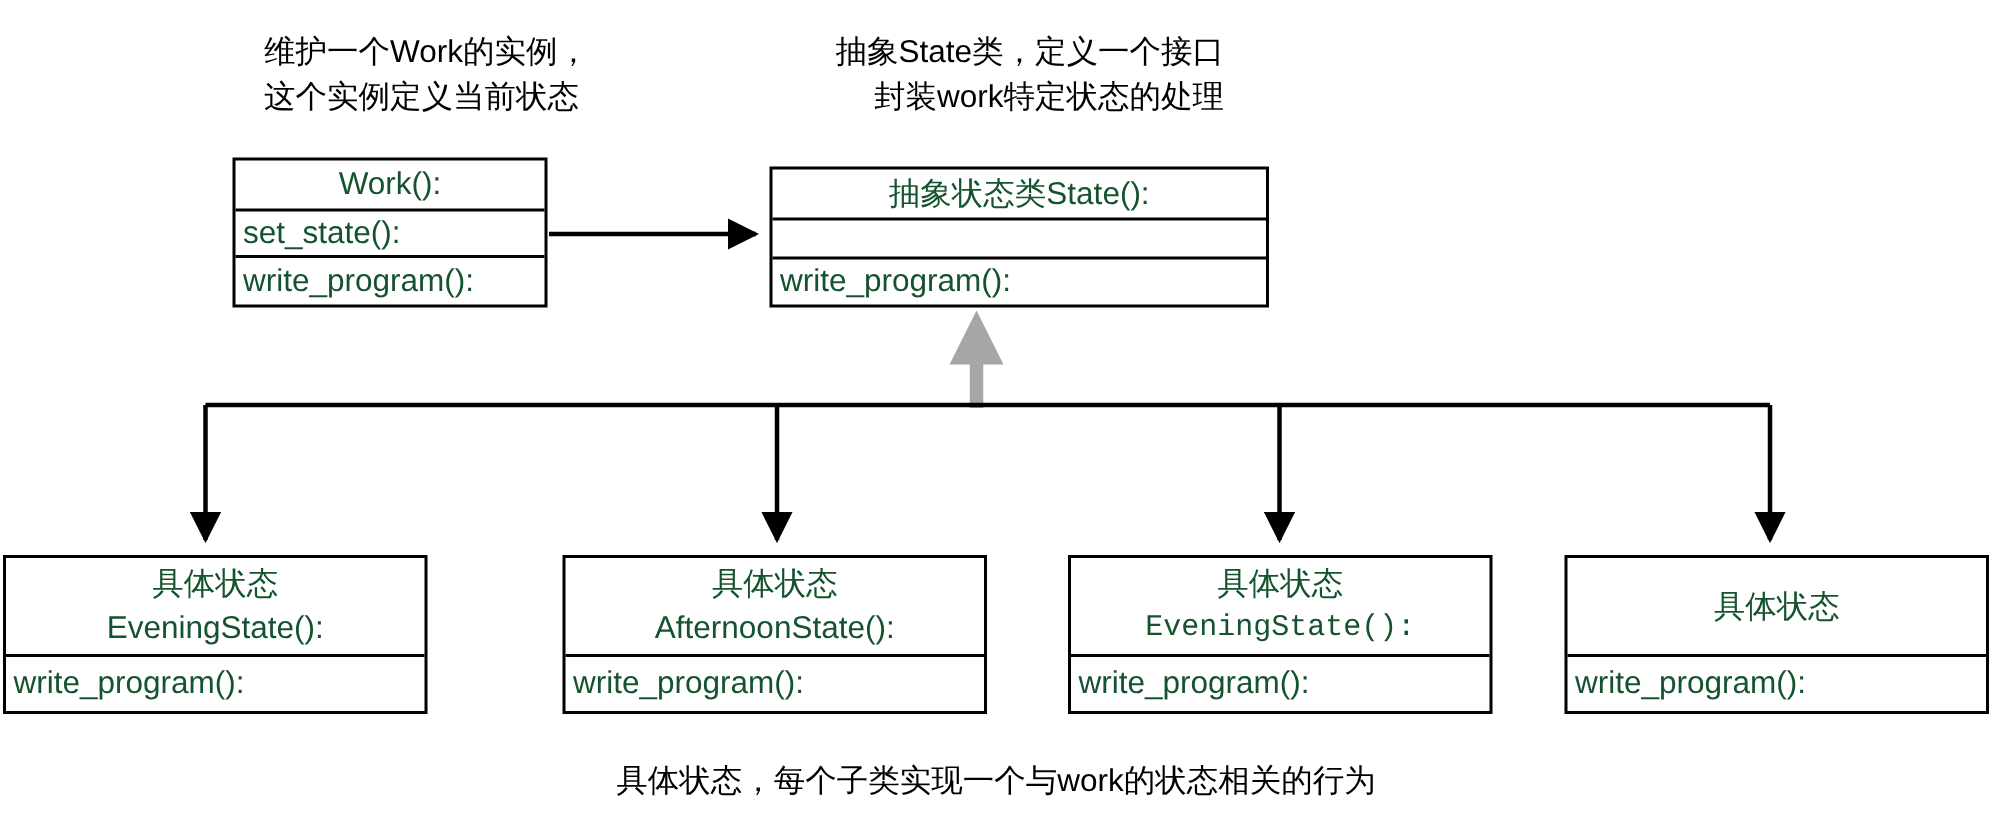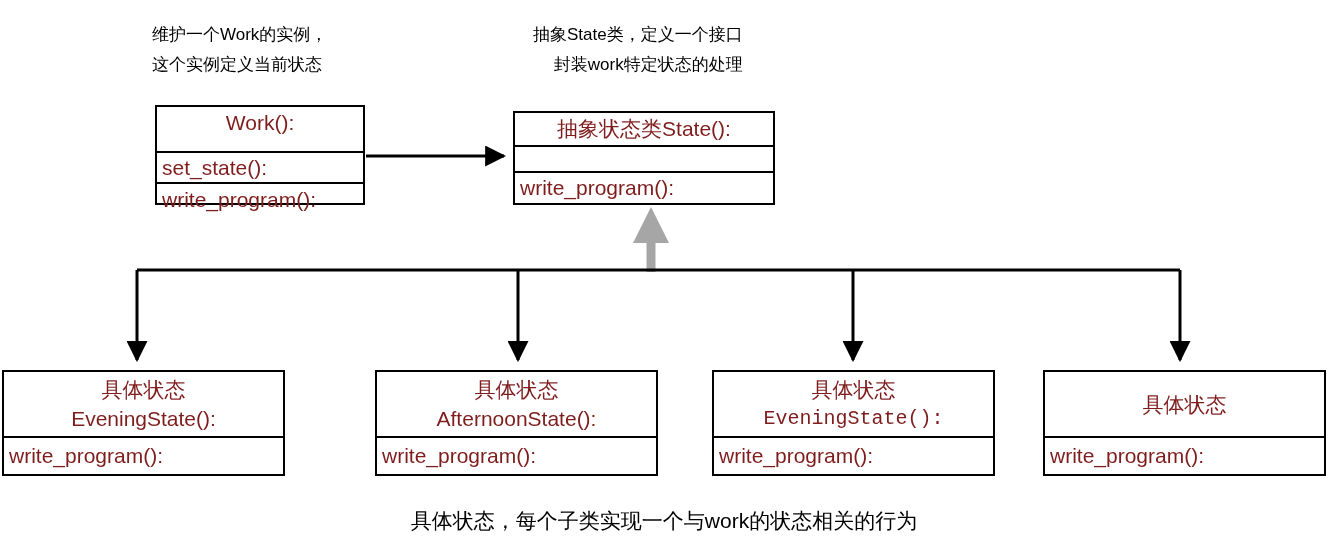--- a/index.html
+++ b/index.html
@@ -21,24 +21,25 @@
     left: 0;
     top: 0;
     width: 1328px;
     height: 542px;
     pointer-events: none;
   }
 
   
   .annotation {
     position: absolute;
-    font-size: 17px;
+    font-size: 21px;
     line-height: 30px;
     white-space: pre;
     color: #000;
+    margin-left: 24px;
   }
   #note-work { left: 152px; top: 20px; }
   #note-state { left: 533px; top: 20px; text-align: right; }
   #caption-bottom {
     position: absolute;
     left: 0;
     top: 508px;
     width: 1328px;
     text-align: center;
     font-size: 21px;
@@ -51,39 +52,39 @@
     position: absolute;
     box-sizing: border-box;
     border: 2px solid #000;
     background: #ffffff;
   }
   .uml-row {
     box-sizing: border-box;
     display: flex;
     align-items: center;
     font-size: 21px;
-    color: #7f1d1d;
+    color: #14532d;
     overflow: hidden;
   }
   .uml-row.div-top { border-top: 2px solid #000; }
   .uml-row.center { justify-content: center; }
   .uml-row.left { justify-content: flex-start; padding-left: 5px; }
   .mono {
     font-family: "Liberation Mono", "DejaVu Sans Mono", monospace;
     font-size: 20px;
   }
 
   
   #box-work { left: 155px; top: 105px; width: 210px; height: 100px; }
   #box-work .r1 { height: 32px; }
-  #box-work .r2 { height: 31px; margin-top: 12px; }
+  #box-work .r2 { height: 31px; }
   #box-work .r3 { height: 33px; }
 
   
-  #box-state { left: 513px; top: 111px; width: 262px; height: 94px; }
+  #box-state { left: 513px; top: 111px; width: 333px; height: 94px; }
   #box-state .r1 { height: 32px; }
   #box-state .r2 { height: 26px; }
   #box-state .r3 { height: 32px; }
 
   
   .leaf-box { top: 370px; width: 283px; height: 106px; }
   #box-forenoon  { left: 2px; }
   #box-afternoon { left: 375px; }
   #box-evening   { left: 712px; }
   #box-sleep     { left: 1043px; }

